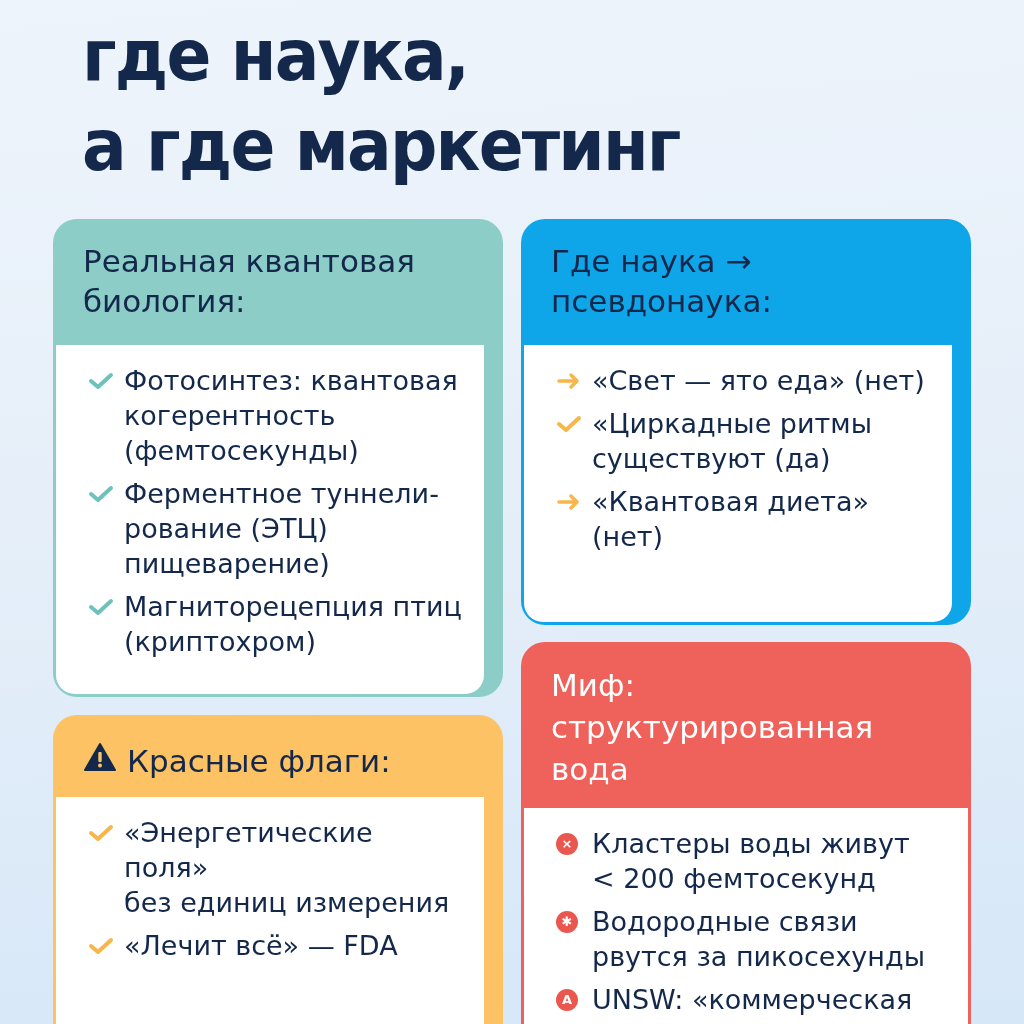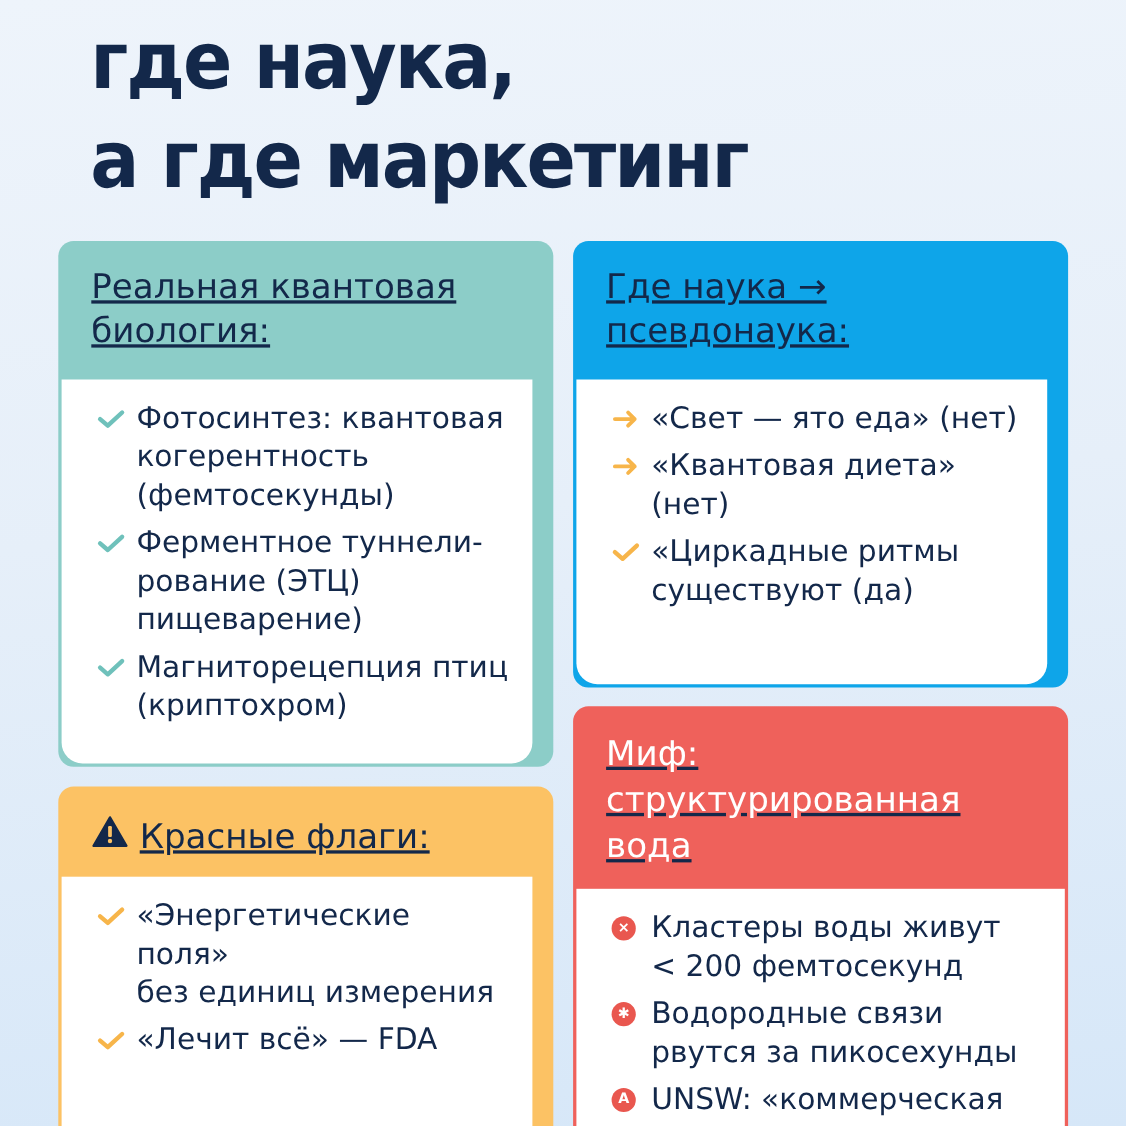--- a/index.html
+++ b/index.html
@@ -20,24 +20,23 @@
       line-height: 90px;
       color: #13284a;
       letter-spacing: -2px;
       transform: scaleX(0.92);
       transform-origin: left top;
     }
     .title div { white-space: nowrap; }
 
     .card {
       position: absolute;
-      border-radius: 14px;
+      border-radius: 24px;
       overflow: hidden;
       background: #ffffff;
-      text-decoration: underline;
     }
     .card .head {
       padding: 22px 30px 0 30px;
       font-size: 31px;
       line-height: 40px;
       color: #13284a;
     }
     .card .body {
       background: #ffffff;
       position: absolute;
@@ -138,33 +137,33 @@
       <span class="mark">
         <svg width="26" height="20" viewBox="0 0 26 20">
             <path d="M3 10 H21 M15 4 L21 10 L15 16" stroke="#f7b54a" stroke-width="3.5" fill="none" stroke-linecap="round" stroke-linejoin="round"></path>
           </svg>
       </span>
       <span class="txt">«Свет — ято еда» (нет)</span>
     </div>
     <div class="item">
       <span class="mark">
         <svg width="26" height="20" viewBox="0 0 26 20">
-            <path d="M3 10 H21 M15 4 L21 10 L15 16" stroke="#f7b54a" stroke-width="3.5" fill="none" stroke-linecap="round" stroke-linejoin="round"></path>
-          </svg>
-      </span>
-      <span class="txt">«Квантовая диета» (нет)</span>
-    </div>
-    <div class="item">
-      <span class="mark">
-        <svg width="26" height="20" viewBox="0 0 26 20">
             <path d="M3 10 L10 16 L23 4" stroke="#f7b54a" stroke-width="4" fill="none" stroke-linecap="round" stroke-linejoin="round"></path>
           </svg>
       </span>
       <span class="txt">«Циркадные ритмы
 существуют (да)</span>
+    </div>
+    <div class="item">
+      <span class="mark">
+        <svg width="26" height="20" viewBox="0 0 26 20">
+            <path d="M3 10 H21 M15 4 L21 10 L15 16" stroke="#f7b54a" stroke-width="3.5" fill="none" stroke-linecap="round" stroke-linejoin="round"></path>
+          </svg>
+      </span>
+      <span class="txt">«Квантовая диета» (нет)</span>
     </div>
   </div>
 </div>
 
 <div class="card" id="card-flags">
   <div class="head">
     <span>
       <svg width="34" height="30" viewBox="0 0 34 30">
           <path d="M17 2 L32 28 H2 Z" fill="#13284a" stroke="#13284a" stroke-width="2" stroke-linejoin="round"></path>
           <rect x="15.3" y="10" width="3.4" height="10" rx="1" fill="#fcc264"></rect>

